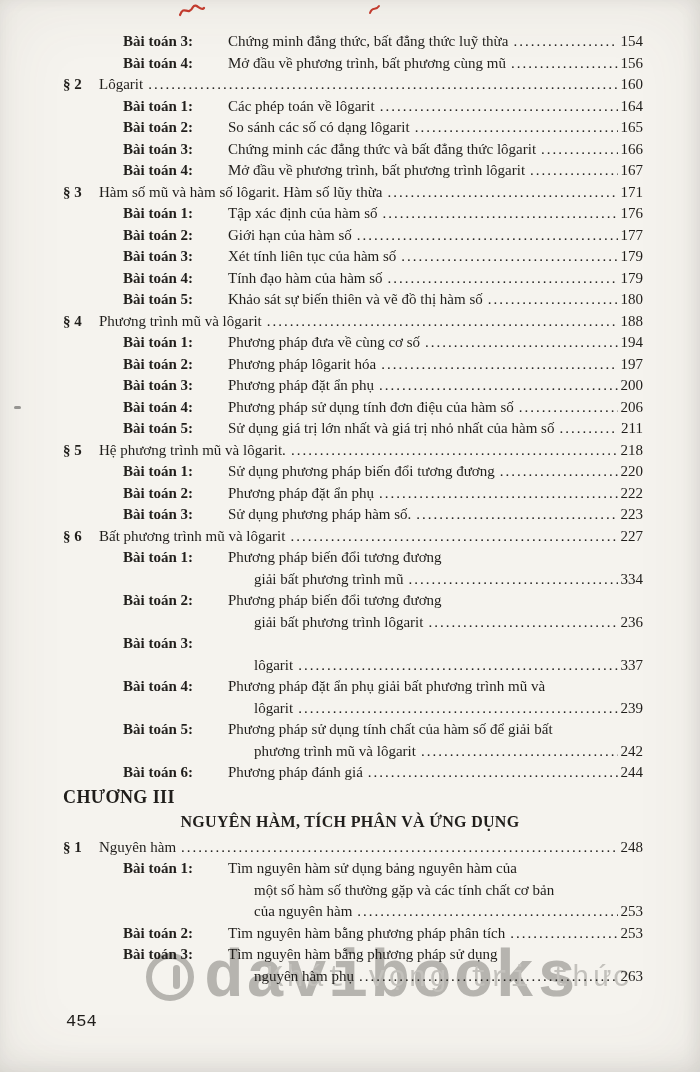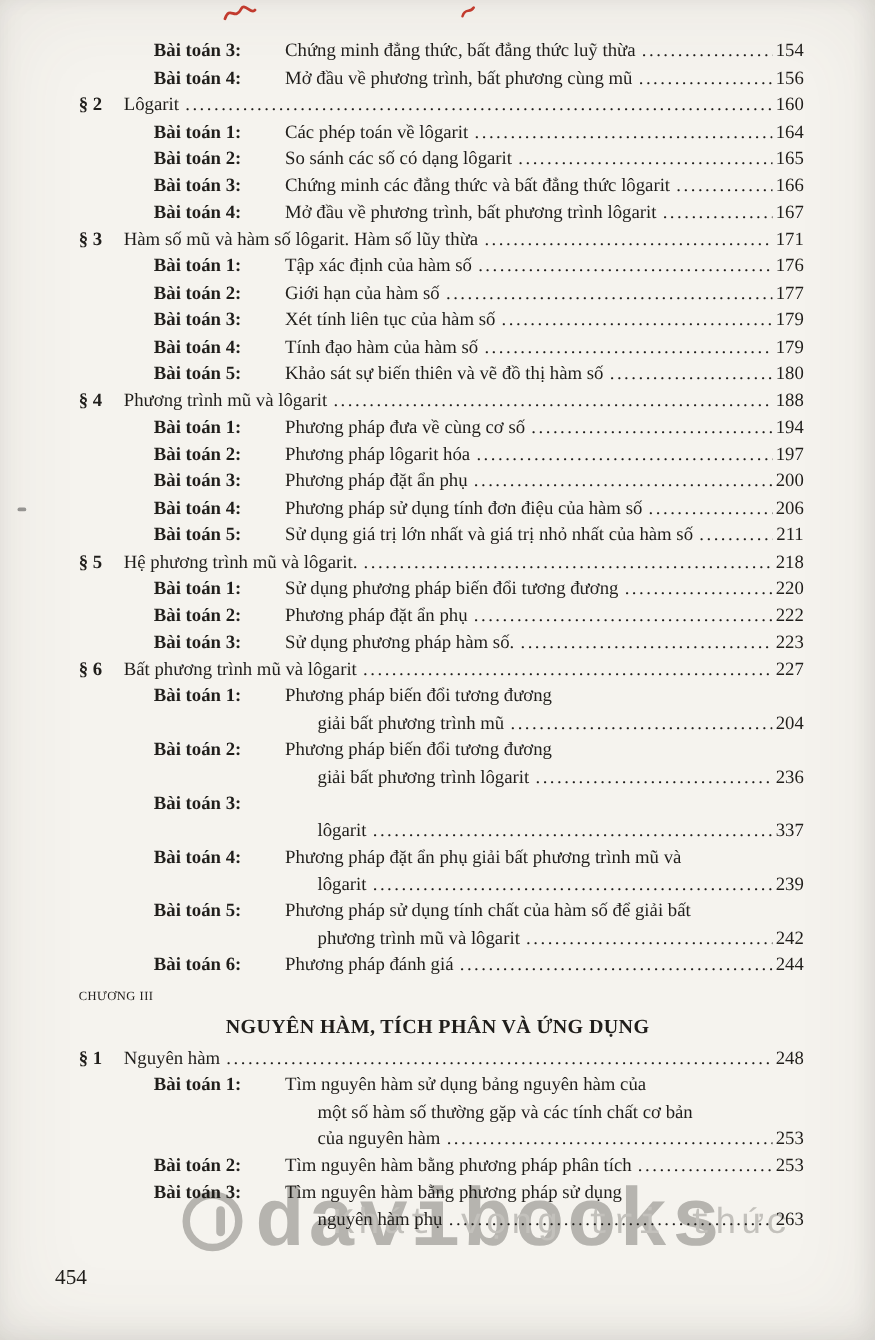--- a/index.html
+++ b/index.html
@@ -31,21 +31,21 @@
   .row .sec-mark{font-weight:bold;flex:0 0 36px;margin-left:6px;white-space:nowrap;}
   .row .label{font-weight:bold;flex:0 0 105px;margin-left:66px;white-space:nowrap;}
   .row .text{flex:0 0 auto;white-space:nowrap;}
   .row.cont{padding-left:197px;}
   .row .dots{
     flex:1 1 0;min-width:4px;overflow:hidden;white-space:nowrap;
     letter-spacing:2px;margin:0 3px 0 5px;
   }
   .row .pagenum{flex:0 0 auto;white-space:nowrap;}
   .chapter-heading{
-    font-weight:normal;font-size:10px;line-height:21.5px;
+    font-weight:bold;font-size:18px;line-height:21.5px;
     margin:3px 0 0 6px;letter-spacing:0.4px;
   }
   .chapter-title{
     font-weight:bold;font-size:16px;line-height:21.5px;
     text-align:center;margin:3px 0 4px 0;letter-spacing:0.3px;
   }
   .watermark{
     position:absolute;inset:0;z-index:0;pointer-events:none;
     font-family:Liberation Mono, monospace;
   }
@@ -62,22 +62,22 @@
     position:absolute;left:204px;top:946px;
     font-size:66px;line-height:1;font-weight:bold;
     letter-spacing:2px;color:var(--watermark);
   }
   .wm-slogan{
     position:absolute;left:266px;top:964px;
     font-size:29px;line-height:1;
     letter-spacing:3px;color:var(--watermark-light);
   }
   .footer-page-number{
-    position:absolute;left:44px;top:1012px;
-    font-size:17px;z-index:1;
+    position:absolute;left:66px;top:1012px;
+    font-size:17px;z-index:1;font-family:Liberation Mono, monospace;
   }
   .red-mark{position:absolute;z-index:2;}
   .red-mark-1{left:178px;top:2px;}
   .red-mark-2{left:368px;top:4px;}
   .speck{
     position:absolute;left:14px;top:406px;width:7px;height:3px;
     border-radius:2px;background:#4a4a48;opacity:0.55;z-index:1;
   }
 </style>
 </head>
@@ -245,21 +245,21 @@
         <span class="dots">..................................................................................................................................</span>
         <span class="pagenum">227</span>
       </div>
       <div class="row problem">
         <span class="label">Bài toán 1:</span>
         <span class="text">Phương pháp biến đổi tương đương</span>
       </div>
       <div class="row problem cont">
         <span class="text">giải bất phương trình mũ</span>
         <span class="dots">..................................................................................................................................</span>
-        <span class="pagenum">204</span>
+        <span class="pagenum">334</span>
       </div>
       <div class="row problem">
         <span class="label">Bài toán 2:</span>
         <span class="text">Phương pháp biến đổi tương đương</span>
       </div>
       <div class="row problem cont">
         <span class="text">giải bất phương trình lôgarit</span>
         <span class="dots">..................................................................................................................................</span>
         <span class="pagenum">236</span>
       </div>

